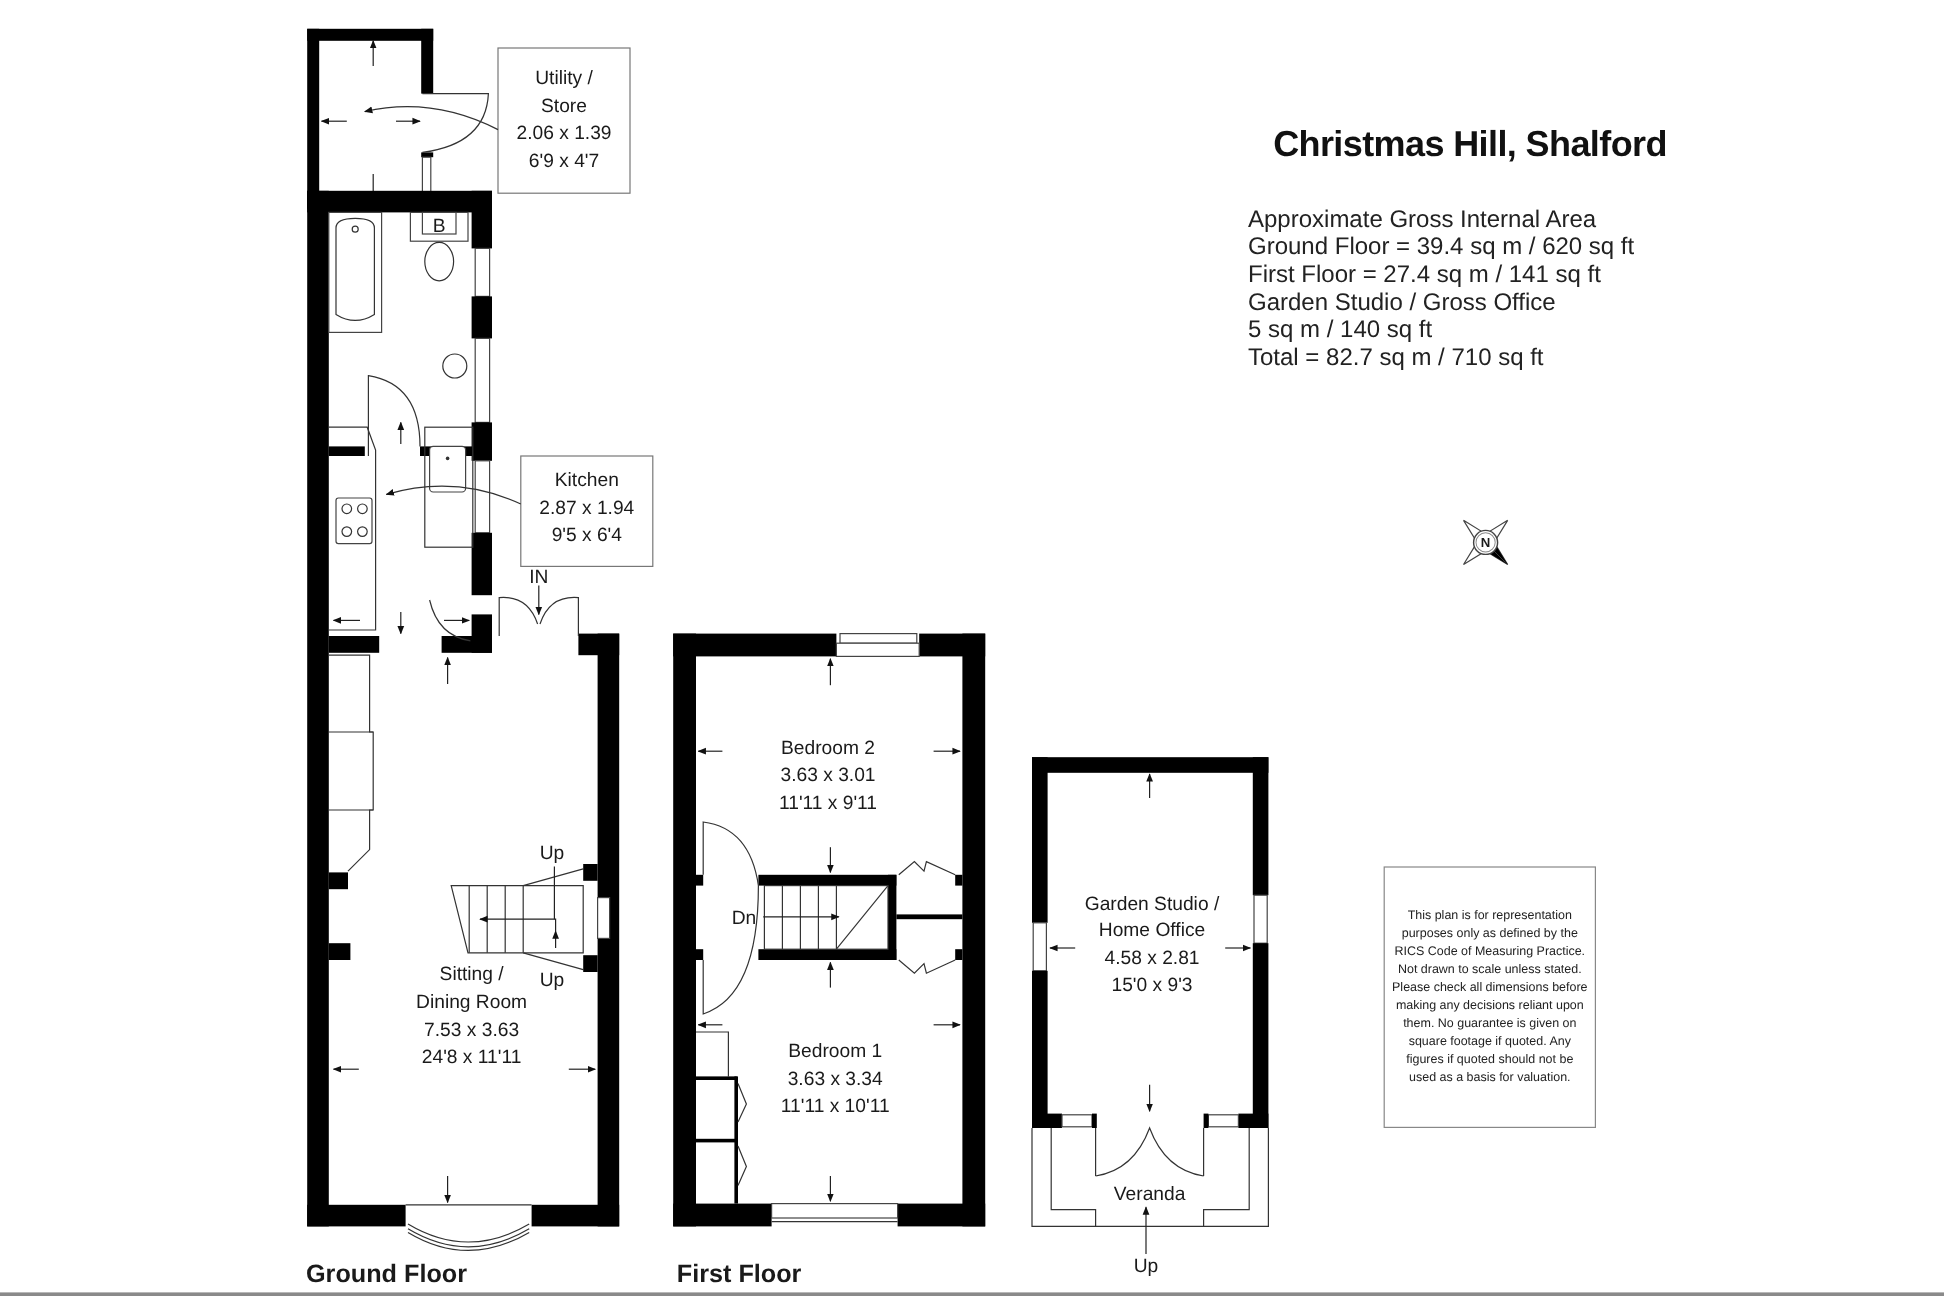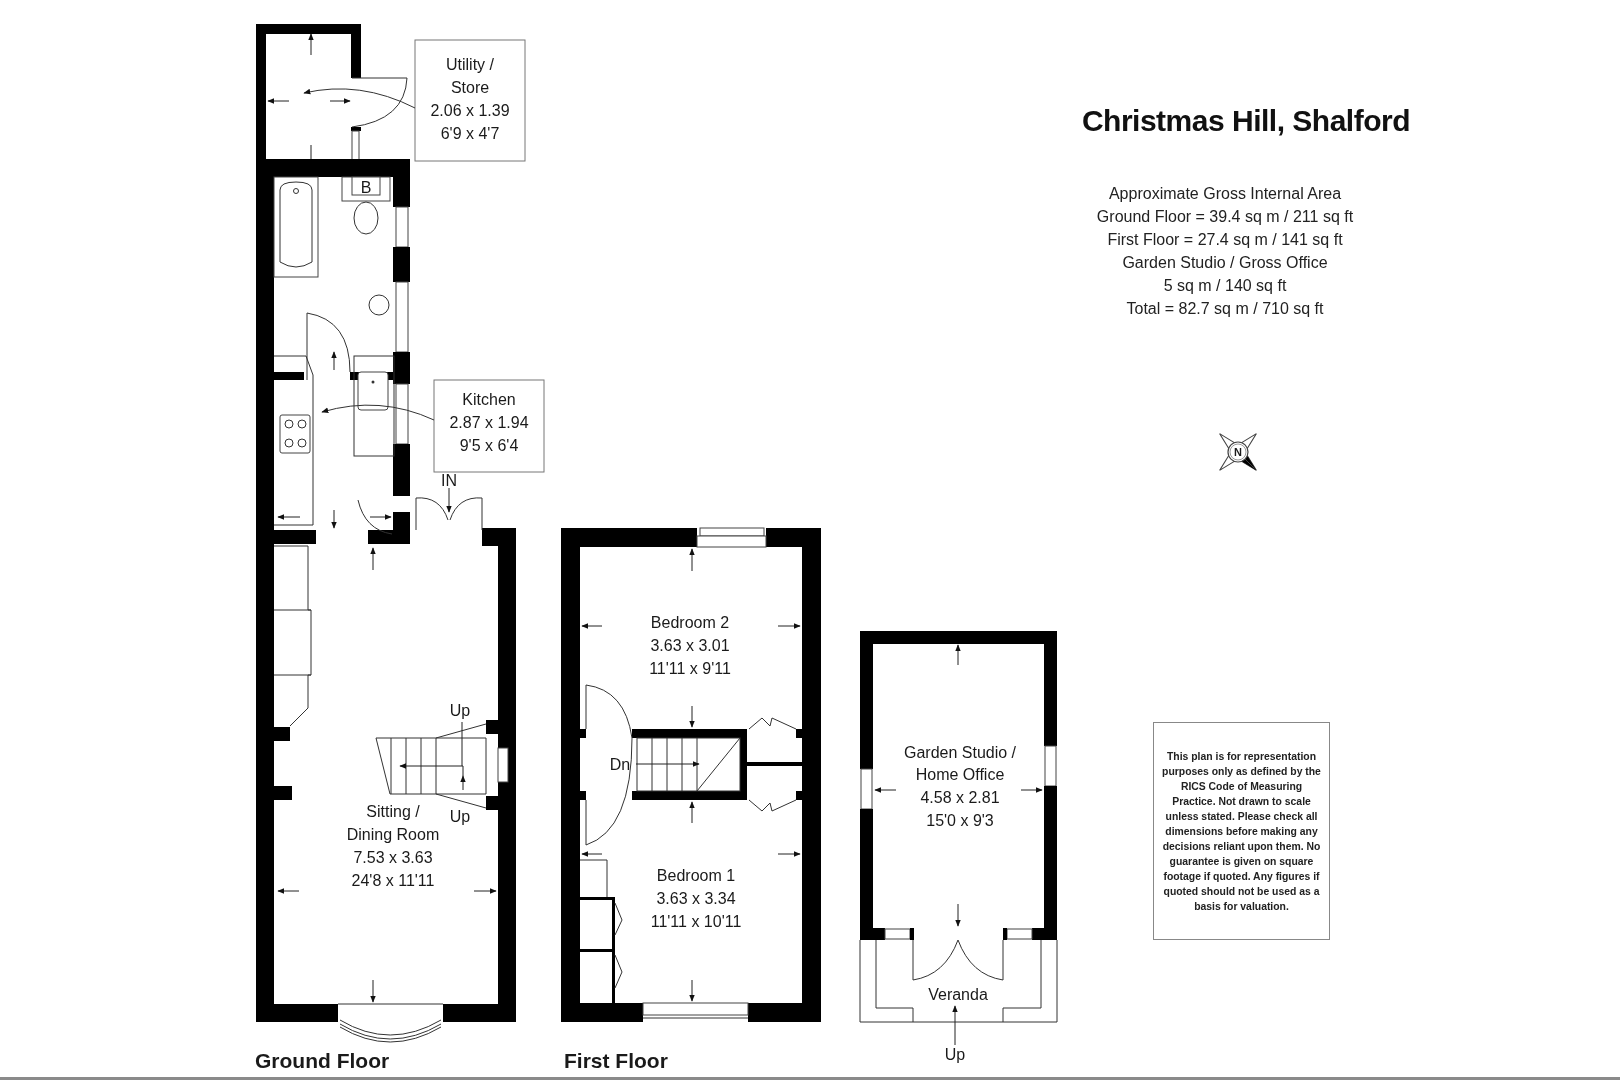--- a/index.html
+++ b/index.html
@@ -2,30 +2,30 @@
 <html><head>
 <meta charset="utf-8">
 <style>
   html, body { margin: 0; padding: 0; background: #ffffff; }
   body { width: 1620px; height: 1080px; position: relative; overflow: hidden;
          font-family: "Liberation Sans", sans-serif; color: #1a1a1a; }
   #plan { position: absolute; left: 0; top: 0; width: 1620px; height: 1080px; }
   .lbl { font-family: "Liberation Sans", sans-serif; fill: #1a1a1a; }
   .room-lbl { font-size: 16px; text-anchor: middle; }
   .floor-lbl { font-size: 21px; font-weight: bold; }
-  .title { position: absolute; left: 1040px; top: 104px; width: 370px; text-align: right;
+  .title { position: absolute; left: 1040px; top: 104px; width: 370px; text-align: center;
            font-size: 30px; font-weight: bold; letter-spacing: -0.5px; color: #111; }
-  .area { position: absolute; left: 1040px; top: 182px; width: 370px; text-align: center;
-          font-size: 16px; line-height: 23px; color: #222; }
+  .area { position: absolute; left: 1040px; top: 172px; width: 370px; 
+          font-size: 20px; line-height: 23px; color: #222; }
   .area div { white-space: nowrap; }
   .disclaimer { position: absolute; left: 1153px; top: 722px; width: 177px; height: 218px;
                 border: 1.5px solid #888; box-sizing: border-box; display: flex;
                 align-items: center; justify-content: center; }
   .disclaimer p { margin: 0; padding: 0 6px; text-align: center; font-size: 10.4px;
-                  line-height: 15px; color: #222; font-weight: bold; }
+                  line-height: 15px; color: #222; }
   .bottom-rule { position: absolute; left: 0; top: 1077px; width: 1620px; height: 3px; background: #8a8a8a; }
   .wall { fill: #000; }
   .thin { fill: none; stroke: #333; stroke-width: 1; }
   .fix { fill: #fff; stroke: #444; stroke-width: 1; }
   .arrow { stroke: #222; stroke-width: 1; fill: none; }
   .ahead { fill: #111; }
 </style>
 </head>
 <body>
 
@@ -302,21 +302,21 @@
     <circle r="10" fill="#fff" stroke="#444" stroke-width="1.2"></circle>
     <circle r="8" fill="none" stroke="#888" stroke-width="0.8"></circle>
     <text class="lbl" x="0" y="4" font-size="11" font-weight="bold" text-anchor="middle" transform="rotate(45)">N</text>
   </g>
 </svg>
 
 <div class="title">Christmas Hill, Shalford</div>
 
 <div class="area">
   <div>Approximate Gross Internal Area</div>
-  <div>Ground Floor = 39.4 sq m / 211 sq ft</div>
+  <div>Ground Floor = 39.4 sq m / 620 sq ft</div>
   <div>First Floor = 27.4 sq m / 141 sq ft</div>
   <div>Garden Studio / Gross Office</div>
   <div>5 sq m / 140 sq ft</div>
   <div>Total = 82.7 sq m / 710 sq ft</div>
 </div>
 
 <div class="disclaimer">
   <p>This plan is for representation purposes only as defined by the RICS Code of Measuring Practice. Not drawn to scale unless stated. Please check all dimensions before making any decisions reliant upon them. No guarantee is given on square footage if quoted. Any figures if quoted should not be used as a basis for valuation.</p>
 </div>
 

